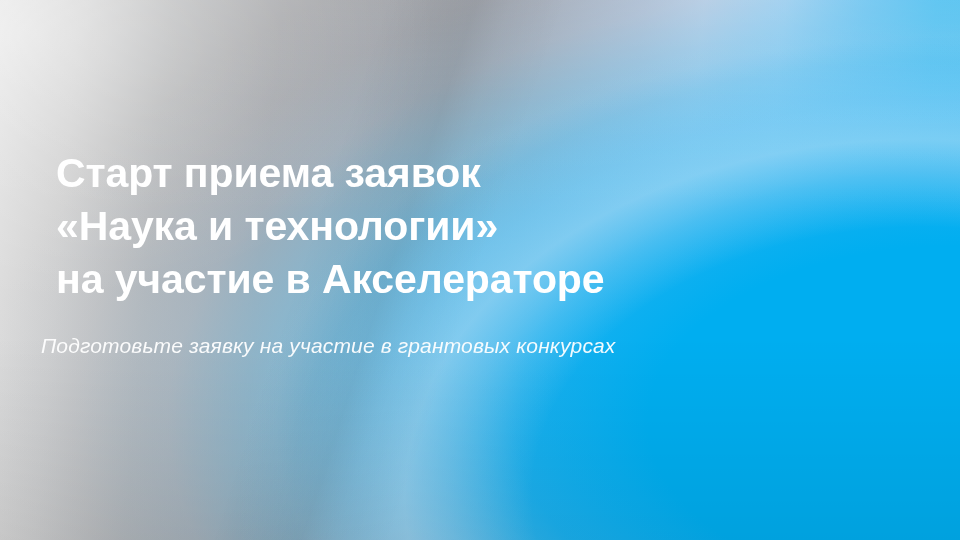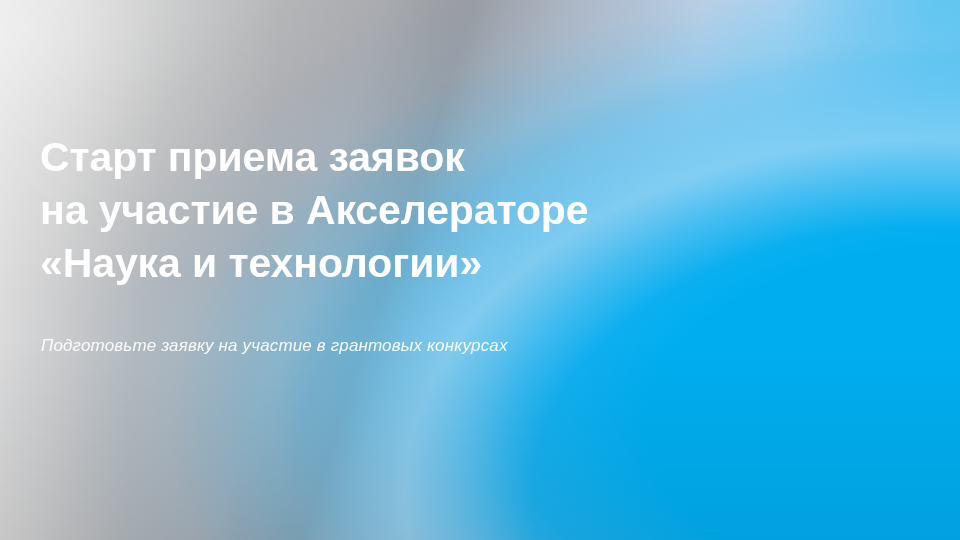--- a/index.html
+++ b/index.html
@@ -95,36 +95,36 @@
     position: absolute;
     left: 40px;
     top: 0;
     width: 640px;
     height: 100%;
   }
   .headline {
     position: absolute;
     top: 131px;
     left: 0;
-    margin: 0;
+    margin: 16px;
     color: #ffffff;
     font-size: 41px;
     line-height: 53px;
     font-weight: 700;
     letter-spacing: -0.1px;
     white-space: nowrap;
   }
   .headline .hl-line { display: block; }
   .subtitle {
     position: absolute;
     top: 334px;
     left: 1px;
     margin: 0;
     color: rgba(255,255,255,0.94);
-    font-size: 17px;
+    font-size: 21px;
     line-height: 24px;
     font-weight: 300;
     font-style: italic;
     letter-spacing: 0.15px;
     white-space: nowrap;
   }
   .subtitle .sub-line { display: block; }
 </style>
 </head>
 <body>
@@ -135,22 +135,22 @@
   <div class="bg-layer bg-cyan-glow"></div>
   <div class="bg-layer bg-arc"></div>
   <div class="bg-layer bg-vert"></div>
   <div class="bg-layer bg-streak"></div>
   <div class="bg-layer bg-sheen"></div>
 
   <div class="content">
 
     <h1 class="headline">
       <span class="hl-line">Старт приема заявок</span>
+      <span class="hl-line">«Наука и технологии»</span>
       <span class="hl-line">на участие в Акселераторе</span>
-      <span class="hl-line">«Наука и технологии»</span>
     </h1>
 
     <p class="subtitle">
       <span class="sub-line">Подготовьте заявку на участие в грантовых конкурсах</span>
     </p>
 
   </div>
 </div>
 
 </body></html>

